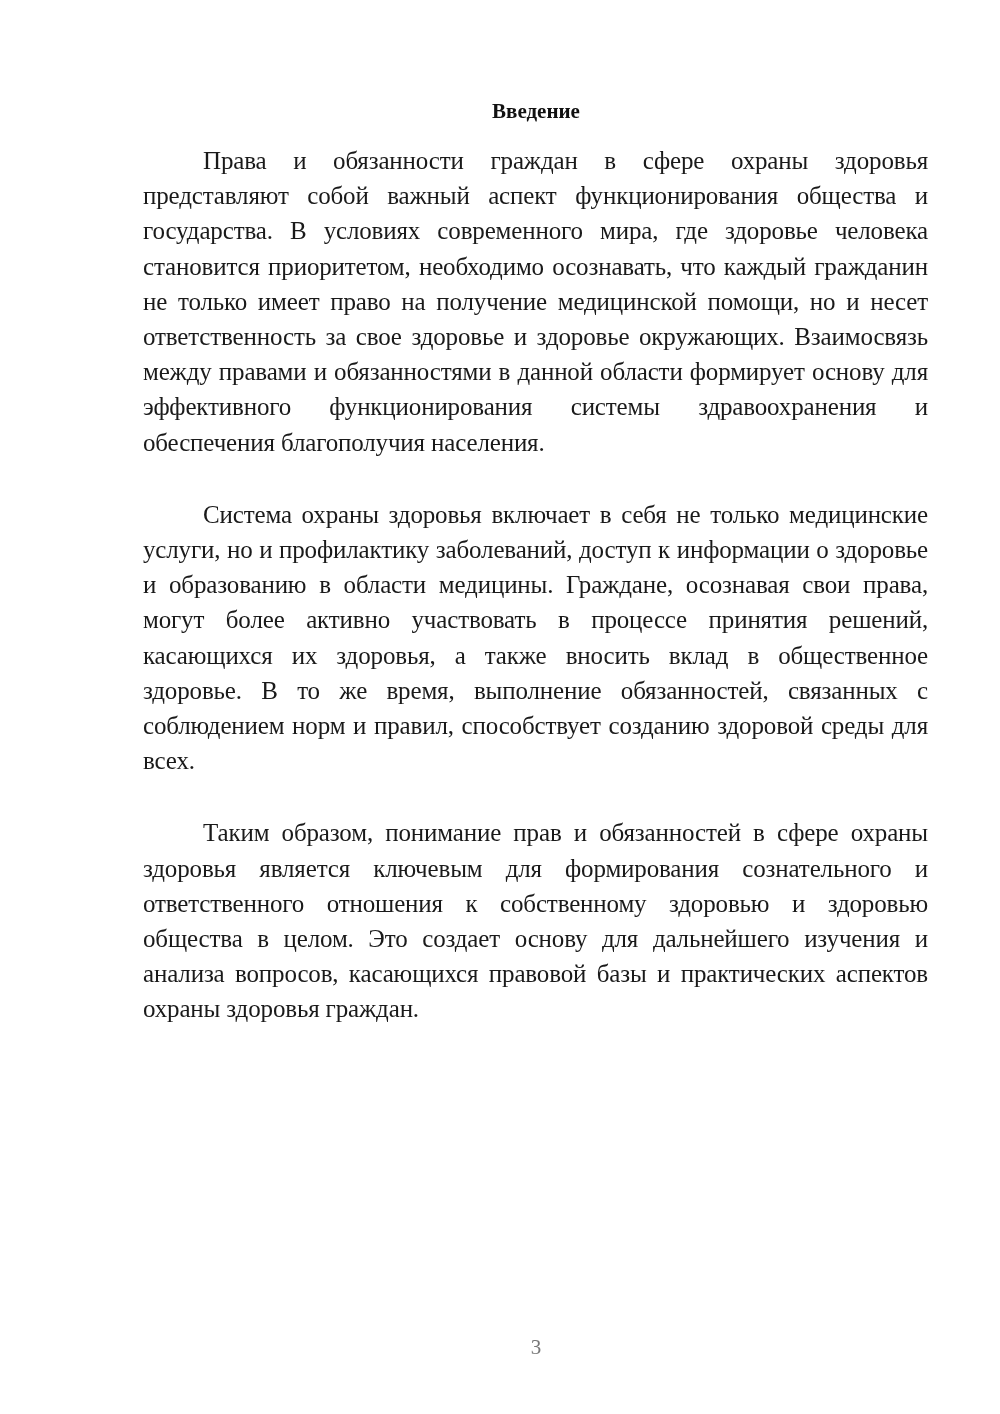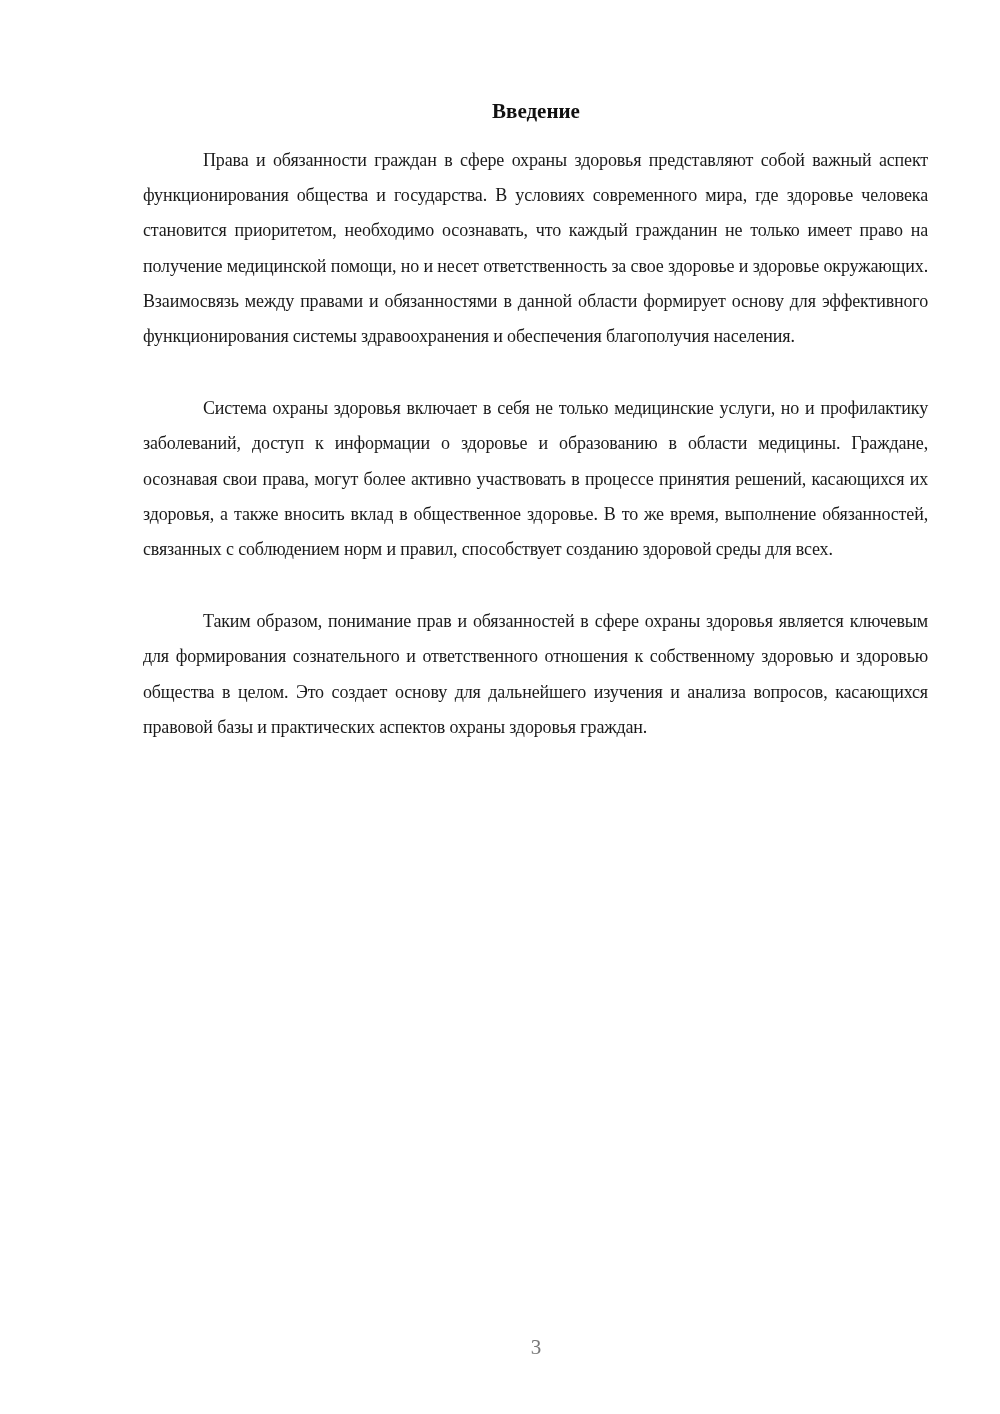--- a/index.html
+++ b/index.html
@@ -34,21 +34,21 @@
       color: #111;
     }
     .body-text {
       position: absolute;
       left: 143px;
       width: 785px;
       top: 143px;
     }
     .para {
       margin: 0;
-      font-size: 18px;
+      font-size: 25px;
       line-height: 35.2px;
       text-align: justify;
       text-indent: 60px;
       color: #1a1a1a;
       letter-spacing: -0.15px;
     }
     .para + .para {
       margin-top: 37px;
     }
     .page-number {

